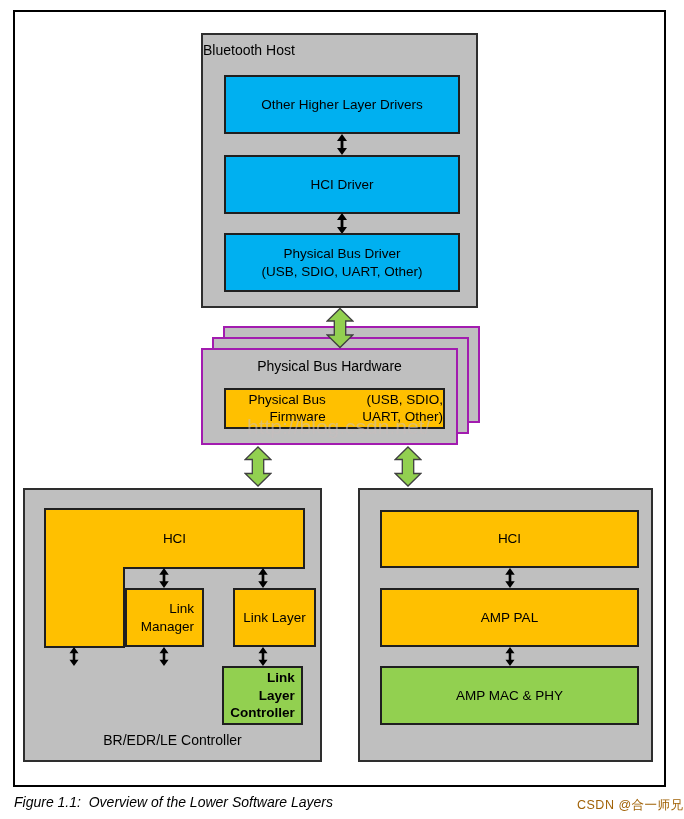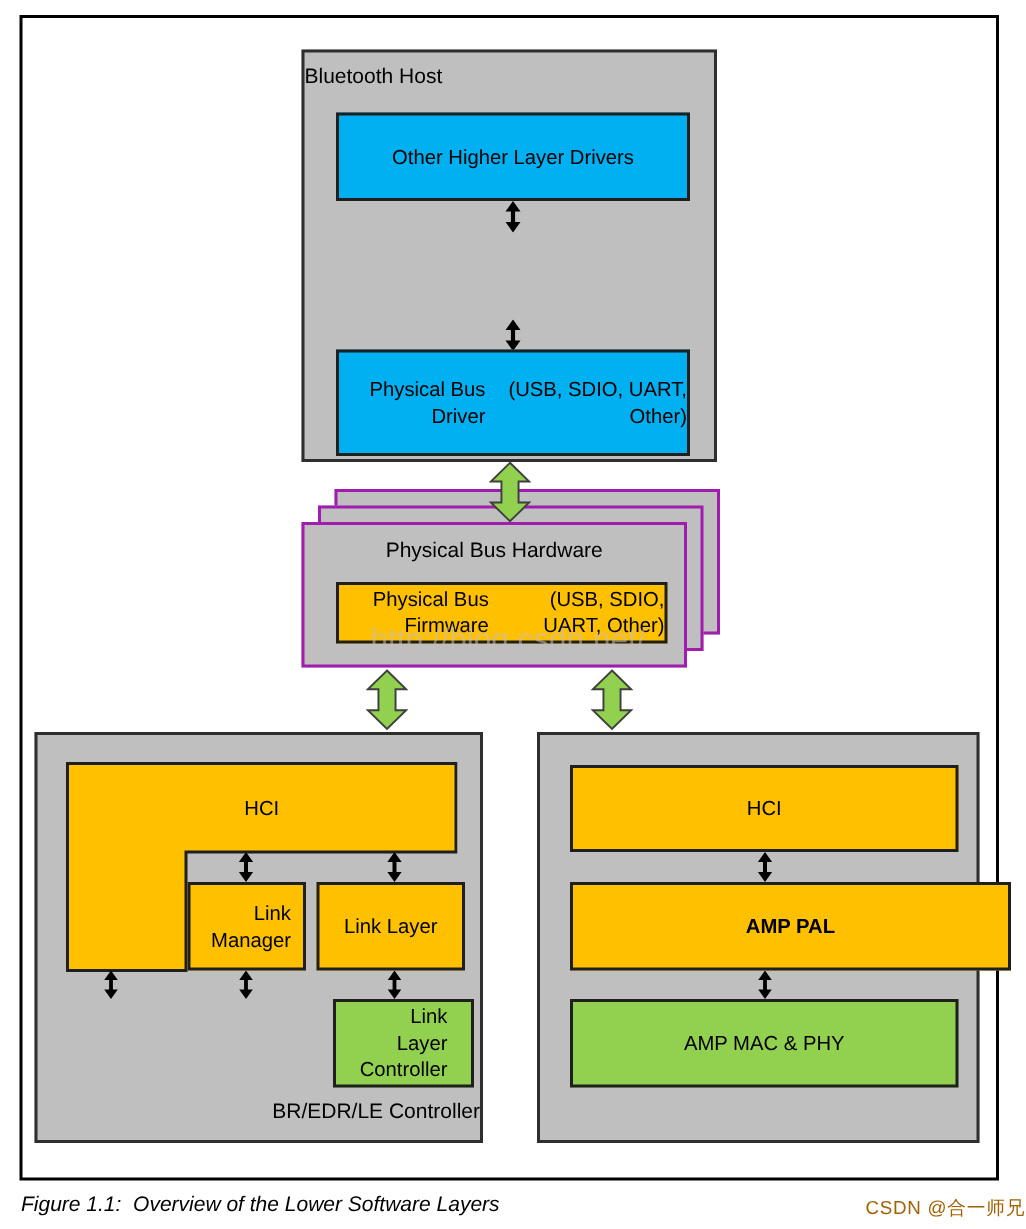--- a/index.html
+++ b/index.html
@@ -9,21 +9,21 @@
   .panel{position:absolute;background:var(--panel-gray,#bfbfbf);border:2px solid #2e2e2e;box-sizing:border-box;}
   .panel-title{position:absolute;left:0;right:0;font-size:14px;}
   .box{position:absolute;display:flex;align-items:center;justify-content:center;text-align:right;font-size:13.5px;line-height:1.3;box-sizing:border-box;border:2px solid #1f1f1f;}
   .blue{background:var(--blue,#00b0f0);}
   .orange{background:var(--orange,#ffc000);}
   .green{background:var(--green,#92d050);}
   .arrow{position:absolute;}
   .arrow svg{display:block;width:100%;height:100%;}
   .stackbox{position:absolute;background:var(--panel-gray,#bfbfbf);border:2px solid #a21caf;box-sizing:border-box;}
   .hci-label{position:absolute;display:flex;align-items:center;justify-content:center;font-size:13.5px;}
-  .bottom-title{position:absolute;left:0;right:0;bottom:12px;text-align:right;font-size:14px;}
+  .bottom-title{position:absolute;left:0;right:0;bottom:12px;text-align:center;font-size:14px;}
   .caption{position:absolute;left:14px;top:794px;font-size:14px;font-style:italic;white-space:pre;}
   .csdn-mark{position:absolute;left:577px;top:797px;font-size:12.5px;color:#a16207;letter-spacing:.5px;}
   .url-mark{position:absolute;left:247px;top:403px;font-size:21px;color:rgba(200,190,190,.55);white-space:nowrap;pointer-events:none;margin-top:12px;}
 </style>
 </head>
 <body>
 
 <div class="page">
 
   <div class="frame"></div>
@@ -31,26 +31,29 @@
   <div class="panel" style="left:201px;top:33px;width:277px;height:275px;">
     <div class="panel-title" style="top:7px;">Bluetooth Host</div>
     <div class="box blue" style="left:21px;top:40px;width:236px;height:59px;">
       <span>Other Higher Layer Drivers</span>
     </div>
     <div class="arrow" style="left:133px;top:99px;width:12px;height:21px;">
       <svg viewBox="0 0 12 21">
           <path d="M6 0 L11 7 L7.4 7 L7.4 14 L11 14 L6 21 L1 14 L4.6 14 L4.6 7 L1 7 Z" fill="#000"></path>
         </svg>
     </div>
+    <div class="box blue" style="left:21px;top:120px;width:236px;height:59px;">
+      <span>HCI Driver</span>
+    </div>
     <div class="arrow" style="left:133px;top:178px;width:12px;height:21px;">
       <svg viewBox="0 0 12 21">
           <path d="M6 0 L11 7 L7.4 7 L7.4 14 L11 14 L6 21 L1 14 L4.6 14 L4.6 7 L1 7 Z" fill="#000"></path>
         </svg>
     </div>
-    <div class="box blue" style="left:21px;top:198px;width:236px;height:71px;">
+    <div class="box blue" style="left:21px;top:198px;width:236px;height:59px;flex-direction:column;">
       <span>Physical Bus Driver</span>
       <span>(USB, SDIO, UART, Other)</span>
     </div>
   </div>
 
   <div class="stackbox" style="left:223px;top:326px;width:257px;height:97px;"></div>
   <div class="stackbox" style="left:212px;top:337px;width:257px;height:97px;"></div>
   <div class="stackbox" style="left:201px;top:348px;width:257px;height:97px;">
     <div class="panel-title" style="position:absolute;left:0;right:0;top:8px;text-align:center;">Physical Bus Hardware</div>
     <div class="box orange" style="left:21px;top:38px;width:221px;height:41px;flex-direction:row;line-height:1.25;">
@@ -88,54 +91,54 @@
         </svg>
     </div>
     <div class="arrow" style="left:232px;top:78px;width:12px;height:20px;">
       <svg viewBox="0 0 12 21">
           <path d="M6 0 L11 7 L7.4 7 L7.4 14 L11 14 L6 21 L1 14 L4.6 14 L4.6 7 L1 7 Z" fill="#000"></path>
         </svg>
     </div>
     <div class="box orange" style="left:100px;top:98px;width:79px;height:59px;padding:0 8px;">
       <span>Link Manager</span>
     </div>
-    <div class="box orange" style="left:186px;top:98px;width:99px;height:59px;">
+    <div class="box orange" style="left:208px;top:98px;width:83px;height:59px;">
       <span>Link Layer</span>
     </div>
     <div class="arrow" style="left:43px;top:157px;width:12px;height:19px;">
       <svg viewBox="0 0 12 21">
           <path d="M6 0 L11 7 L7.4 7 L7.4 14 L11 14 L6 21 L1 14 L4.6 14 L4.6 7 L1 7 Z" fill="#000"></path>
         </svg>
     </div>
     <div class="arrow" style="left:133px;top:157px;width:12px;height:19px;">
       <svg viewBox="0 0 12 21">
           <path d="M6 0 L11 7 L7.4 7 L7.4 14 L11 14 L6 21 L1 14 L4.6 14 L4.6 7 L1 7 Z" fill="#000"></path>
         </svg>
     </div>
     <div class="arrow" style="left:232px;top:157px;width:12px;height:19px;">
       <svg viewBox="0 0 12 21">
           <path d="M6 0 L11 7 L7.4 7 L7.4 14 L11 14 L6 21 L1 14 L4.6 14 L4.6 7 L1 7 Z" fill="#000"></path>
         </svg>
     </div>
-    <div class="box green" style="left:197px;top:176px;width:94px;height:59px;padding:0 20px;">
+    <div class="box green" style="left:197px;top:176px;width:81px;height:59px;padding:0 20px;font-weight:bold;">
       <span>Link Layer Controller</span>
     </div>
     <div class="bottom-title">BR/EDR/LE Controller</div>
   </div>
 
   <div class="panel" style="left:358px;top:488px;width:295px;height:274px;">
     <div class="box orange" style="left:20px;top:20px;width:259px;height:58px;">
       <span>HCI</span>
     </div>
     <div class="arrow" style="left:144px;top:78px;width:12px;height:20px;">
       <svg viewBox="0 0 12 21">
           <path d="M6 0 L11 7 L7.4 7 L7.4 14 L11 14 L6 21 L1 14 L4.6 14 L4.6 7 L1 7 Z" fill="#000"></path>
         </svg>
     </div>
-    <div class="box orange" style="left:20px;top:98px;width:294px;height:59px;font-weight:bold;">
+    <div class="box orange" style="left:20px;top:98px;width:259px;height:59px;">
       <span>AMP PAL</span>
     </div>
     <div class="arrow" style="left:144px;top:157px;width:12px;height:19px;">
       <svg viewBox="0 0 12 21">
           <path d="M6 0 L11 7 L7.4 7 L7.4 14 L11 14 L6 21 L1 14 L4.6 14 L4.6 7 L1 7 Z" fill="#000"></path>
         </svg>
     </div>
     <div class="box green" style="left:20px;top:176px;width:259px;height:59px;">
       <span>AMP MAC &amp; PHY</span>
     </div>

